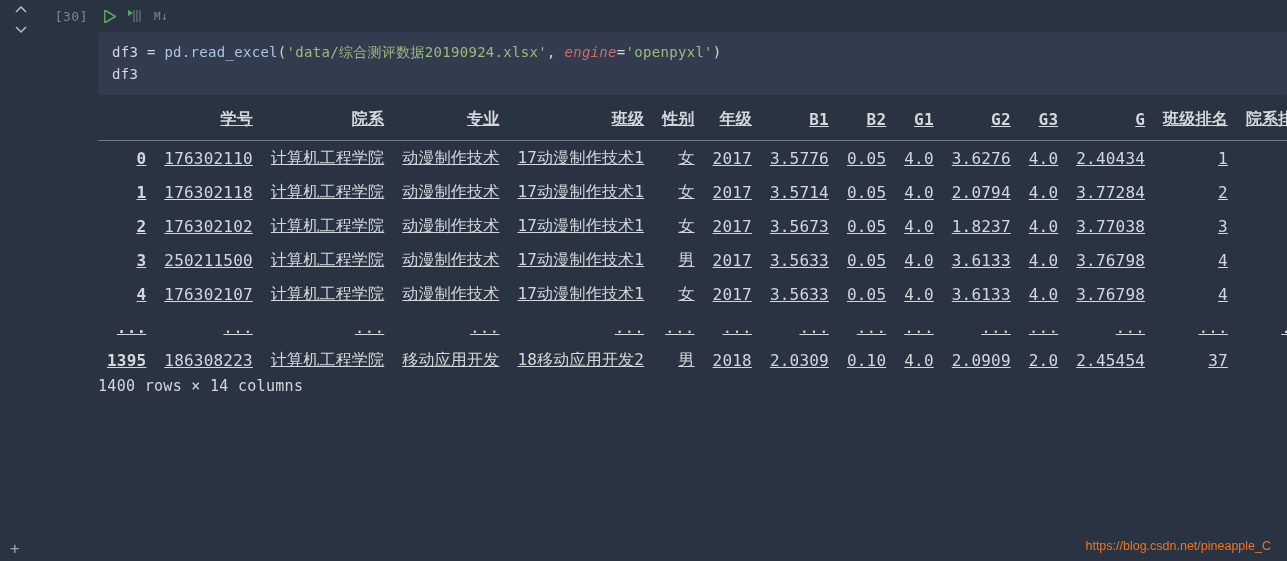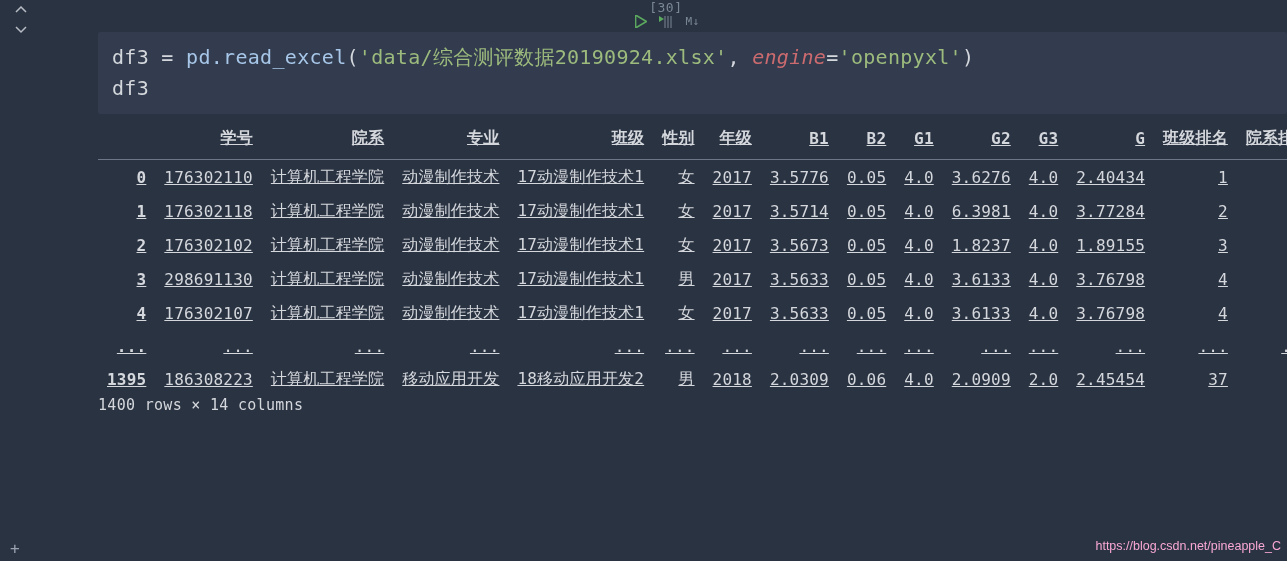--- a/index.html
+++ b/index.html
@@ -41,21 +41,20 @@
       line-height: 1;
     }
     .cell-main {
       flex: 1;
       min-width: 0;
     }
     .prompt-row {
       display: flex;
       align-items: center;
       height: 32px;
-      flex-direction: column;
     }
     .exec-count {
       width: 56px;
       text-align: right;
       color: #7a8795;
       font-size: 13px;
       padding-right: 10px;
       letter-spacing: 0.5px;
     }
     .toolbar {
@@ -75,21 +74,21 @@
     .tb-txt {
       color: #7a8795;
       font-size: 11px;
       letter-spacing: 0.5px;
     }
     .code-area {
       margin-left: 56px;
       background: #323c4e;
       padding: 10px 14px;
       border-radius: 2px;
-      font-size: 20px;
+      font-size: 14px;
       line-height: 1.55;
       letter-spacing: 0.3px;
     }
     .code-line { white-space: pre; }
     .tk-var { color: #d4d7dc; }
     .tk-op { color: #d4d7dc; }
     .tk-func { color: #a7c6e8; }
     .tk-punct { color: #d4d7dc; }
     .tk-str { color: #9dbb7d; }
     .tk-kwarg { color: #cc6b6f; font-style: italic; }
@@ -123,23 +122,23 @@
     }
     .summary {
       margin-top: 0;
       font-size: 15px;
       letter-spacing: 0.3px;
       color: #d4d7dc;
       white-space: pre;
     }
     .watermark {
       position: absolute;
-      right: 6px;
+      right: 16px;
       bottom: 8px;
-      color: #f9a8d4;
+      color: #f97316;
       font-size: 12.5px;
       font-family: Arial, sans-serif;
     }
     .add-cell {
       position: absolute;
       left: 10px;
       bottom: 3px;
       color: #9aa2af;
       font-size: 16px;
     }
@@ -230,46 +229,46 @@
               <th>1</th>
               <td>176302118</td>
               <td>计算机工程学院</td>
               <td>动漫制作技术</td>
               <td>17动漫制作技术1</td>
               <td>女</td>
               <td>2017</td>
               <td>3.5714</td>
               <td>0.05</td>
               <td>4.0</td>
-              <td>6.3981</td>
+              <td>2.0794</td>
               <td>4.0</td>
               <td>3.77284</td>
               <td>2</td>
               <td>2</td>
             </tr>
             <tr>
               <th>2</th>
               <td>176302102</td>
               <td>计算机工程学院</td>
               <td>动漫制作技术</td>
               <td>17动漫制作技术1</td>
               <td>女</td>
               <td>2017</td>
               <td>3.5673</td>
               <td>0.05</td>
               <td>4.0</td>
               <td>1.8237</td>
               <td>4.0</td>
-              <td>1.89155</td>
+              <td>3.77038</td>
               <td>3</td>
               <td>3</td>
             </tr>
             <tr>
               <th>3</th>
-              <td>298691130</td>
+              <td>250211500</td>
               <td>计算机工程学院</td>
               <td>动漫制作技术</td>
               <td>17动漫制作技术1</td>
               <td>男</td>
               <td>2017</td>
               <td>3.5633</td>
               <td>0.05</td>
               <td>4.0</td>
               <td>3.6133</td>
               <td>4.0</td>
@@ -313,21 +312,21 @@
             </tr>
             <tr>
               <th>1395</th>
               <td>186308223</td>
               <td>计算机工程学院</td>
               <td>移动应用开发</td>
               <td>18移动应用开发2</td>
               <td>男</td>
               <td>2018</td>
               <td>2.0309</td>
-              <td>0.06</td>
+              <td>0.10</td>
               <td>4.0</td>
               <td>2.0909</td>
               <td>2.0</td>
               <td>2.45454</td>
               <td>37</td>
               <td>26</td>
             </tr>
           </tbody>
       </table>
       <div class="summary">1400 rows × 14 columns</div>

